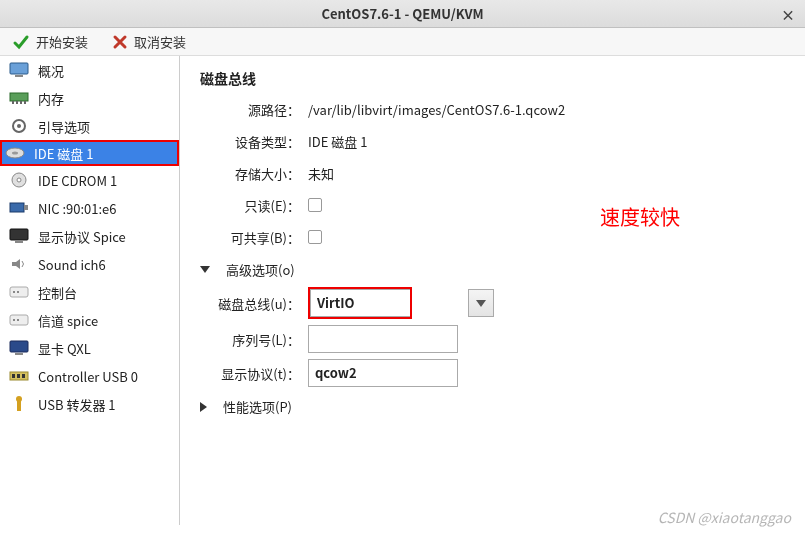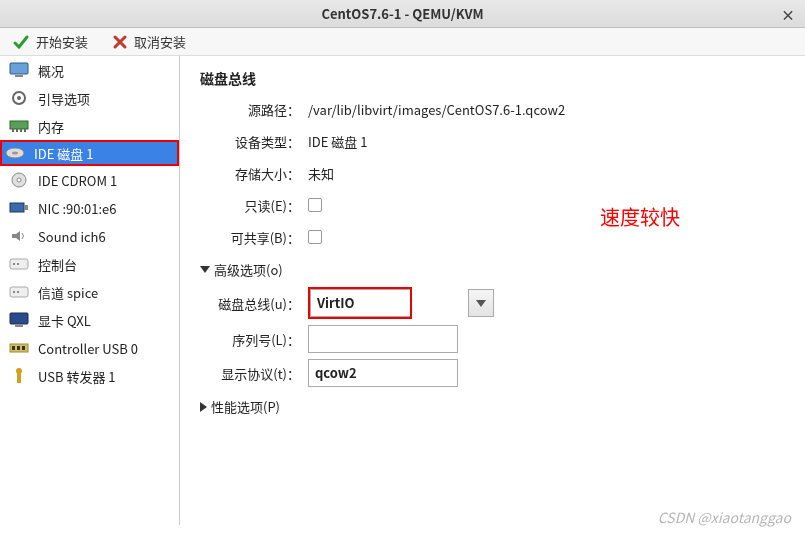--- a/index.html
+++ b/index.html
@@ -110,21 +110,21 @@
     .checkbox {
       width: 14px;
       height: 14px;
       border: 1px solid #999;
       border-radius: 2px;
       background: #fff;
     }
     .expand-header {
       display: flex;
       align-items: center;
-      gap: 4px;
+      gap: 16px;
       margin-top: 10px;
       margin-bottom: 8px;
       cursor: pointer;
     }
     .triangle-down {
       width: 0; height: 0;
       border-left: 5px solid transparent;
       border-right: 5px solid transparent;
       border-top: 7px solid #333;
     }
@@ -208,39 +208,39 @@
       <span class="icon">
           <svg width="20" height="16">
             <rect x="1" y="1" width="18" height="11" rx="1" fill="#6aa0d8" stroke="#2a5a8a"></rect>
             <rect x="6" y="13" width="8" height="2" fill="#888"></rect>
           </svg>
         </span>
       <span>概况</span>
     </div>
     <div class="side-item">
       <span class="icon">
-          <svg width="18" height="18">
-            <circle cx="9" cy="9" r="6" fill="none" stroke="#666" stroke-width="2"></circle>
-            <circle cx="9" cy="9" r="2" fill="#666"></circle>
-          </svg>
-        </span>
-      <span>引导选项</span>
-    </div>
-    <div class="side-item">
-      <span class="icon">
           <svg width="20" height="14">
             <rect x="1" y="2" width="18" height="8" fill="#5a9e5a" stroke="#2a6a2a"></rect>
             <rect x="3" y="10" width="2" height="3" fill="#666"></rect>
             <rect x="7" y="10" width="2" height="3" fill="#666"></rect>
             <rect x="11" y="10" width="2" height="3" fill="#666"></rect>
             <rect x="15" y="10" width="2" height="3" fill="#666"></rect>
           </svg>
         </span>
       <span>内存</span>
     </div>
+    <div class="side-item">
+      <span class="icon">
+          <svg width="18" height="18">
+            <circle cx="9" cy="9" r="6" fill="none" stroke="#666" stroke-width="2"></circle>
+            <circle cx="9" cy="9" r="2" fill="#666"></circle>
+          </svg>
+        </span>
+      <span>引导选项</span>
+    </div>
     <div class="side-item selected red-box">
       <span class="icon">
           <svg width="20" height="14">
             <ellipse cx="10" cy="7" rx="9" ry="5" fill="#ddd" stroke="#888"></ellipse>
             <ellipse cx="10" cy="7" rx="3" ry="1.5" fill="#999"></ellipse>
           </svg>
         </span>
       <span>IDE 磁盘 1</span>
     </div>
     <div class="side-item">
@@ -253,20 +253,29 @@
       <span>IDE CDROM 1</span>
     </div>
     <div class="side-item">
       <span class="icon">
           <svg width="20" height="14">
             <rect x="1" y="2" width="14" height="9" fill="#3a6aaa" stroke="#1a3a6a"></rect>
             <rect x="15" y="4" width="4" height="5" fill="#888"></rect>
           </svg>
         </span>
       <span>NIC :90:01:e6</span>
+    </div>
+    <div class="side-item">
+      <span class="icon">
+          <svg width="20" height="16">
+            <rect x="1" y="1" width="18" height="11" rx="1" fill="#333" stroke="#111"></rect>
+            <rect x="6" y="13" width="8" height="2" fill="#888"></rect>
+          </svg>
+        </span>
+      <span>显示协议 Spice</span>
     </div>
     <div class="side-item">
       <span class="icon">
           <svg width="18" height="14">
             <path d="M2 5 L6 5 L10 2 L10 12 L6 9 L2 9 Z" fill="#888"></path>
             <path d="M12 4 Q15 7 12 10" stroke="#888" fill="none"></path>
           </svg>
         </span>
       <span>Sound ich6</span>
     </div>

